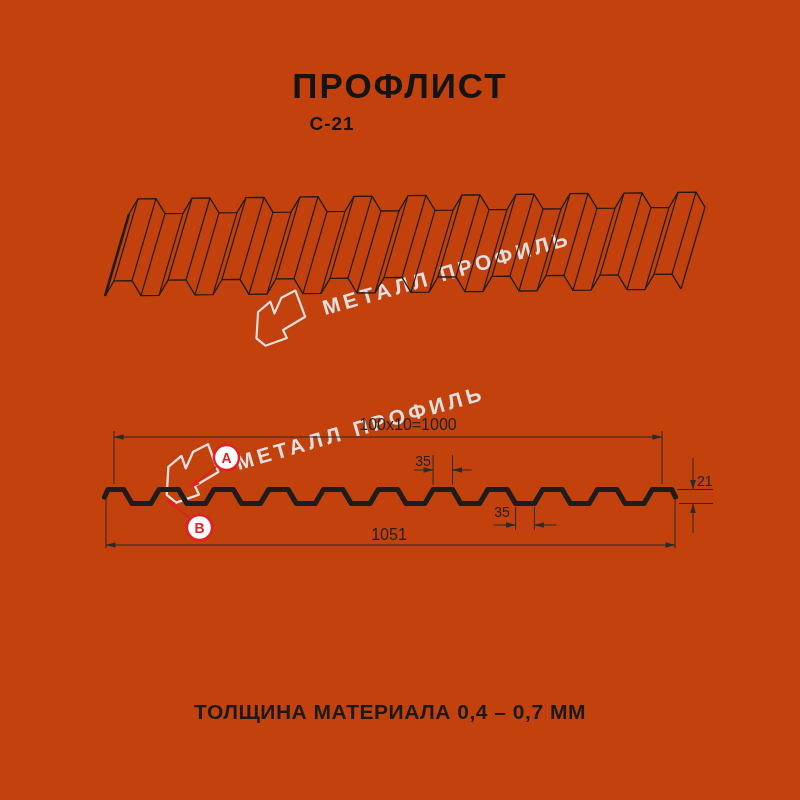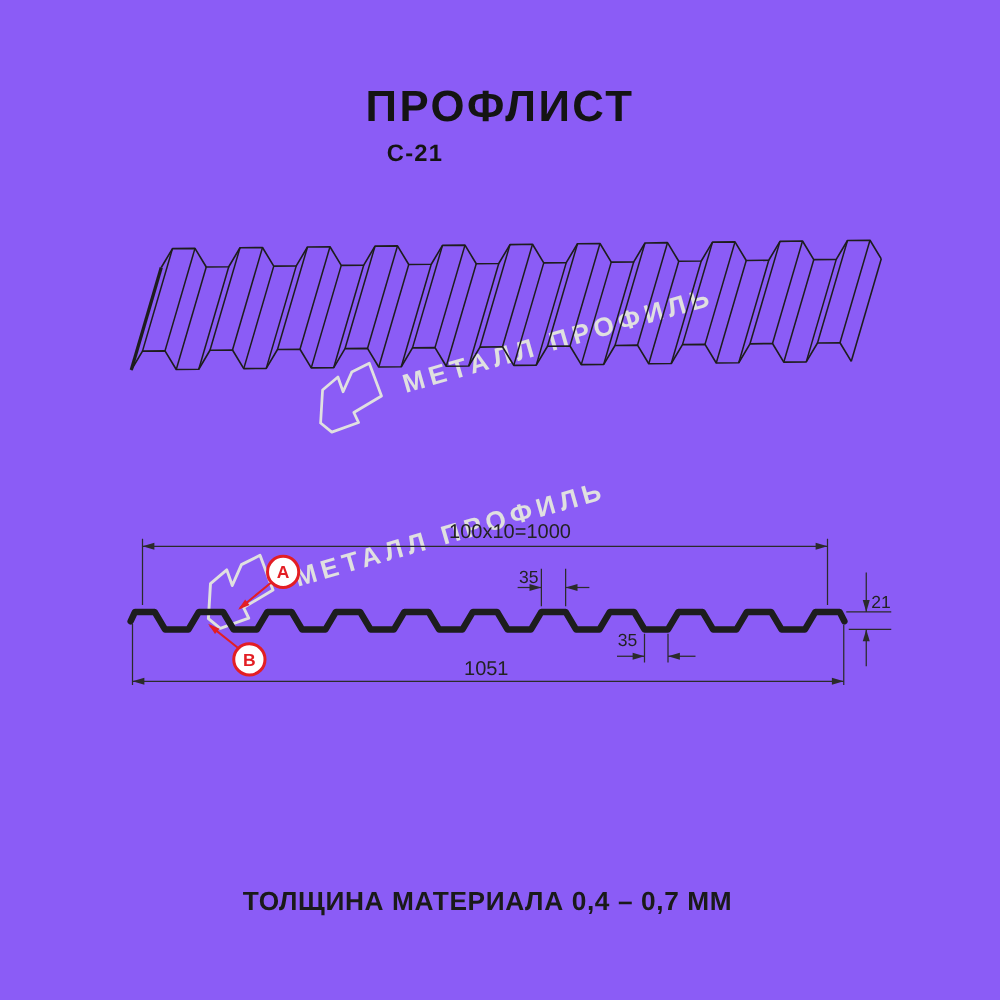--- a/index.html
+++ b/index.html
@@ -1,23 +1,23 @@
 <!DOCTYPE html>
 <html><head>
 <meta charset="utf-8">
 <style>
   html,body{margin:0;padding:0;background:#fff;}
-  #page{position:relative;width:800px;height:800px;background:#8b5cf6;overflow:hidden;
+  #page{position:relative;width:800px;height:800px;background:#c2410c;overflow:hidden;
         font-family:"Liberation Sans",sans-serif;}
   .title{position:absolute;left:0;top:66px;width:800px;text-align:center;
          font-size:35px;font-weight:700;letter-spacing:2px;color:#141414;}
   .subtitle{position:absolute;left:0;top:113px;width:664px;text-align:center;
             font-size:19px;font-weight:600;letter-spacing:1px;color:#141414;}
   .footer-note{position:absolute;left:0;top:700px;width:780px;text-align:center;
-               font-size:21px;font-weight:600;letter-spacing:.5px;color:#1a1a1a;margin-top:10px;}
+               font-size:21px;font-weight:600;letter-spacing:.5px;color:#1a1a1a;}
   .watermark{position:absolute;display:flex;align-items:center;gap:12px;
              transform:rotate(-16deg);transform-origin:0 100%;pointer-events:none;}
   .wm-text{font-size:21px;font-weight:700;letter-spacing:4px;color:#e0e0e0;white-space:nowrap;}
   #wm1{left:256px;top:300px;height:58px;}
   #wm2{left:166px;top:455px;height:60px;}
   svg.drawing{position:absolute;left:0;top:0;}
   .dim-text{font-size:16px;fill:#222;font-family:"Liberation Sans",sans-serif;}
   .dim-text-sm{font-size:14px;fill:#222;font-family:"Liberation Sans",sans-serif;}
   .ref-letter{font-size:14px;font-weight:700;fill:#e31e24;font-family:"Liberation Sans",sans-serif;}
 </style>

